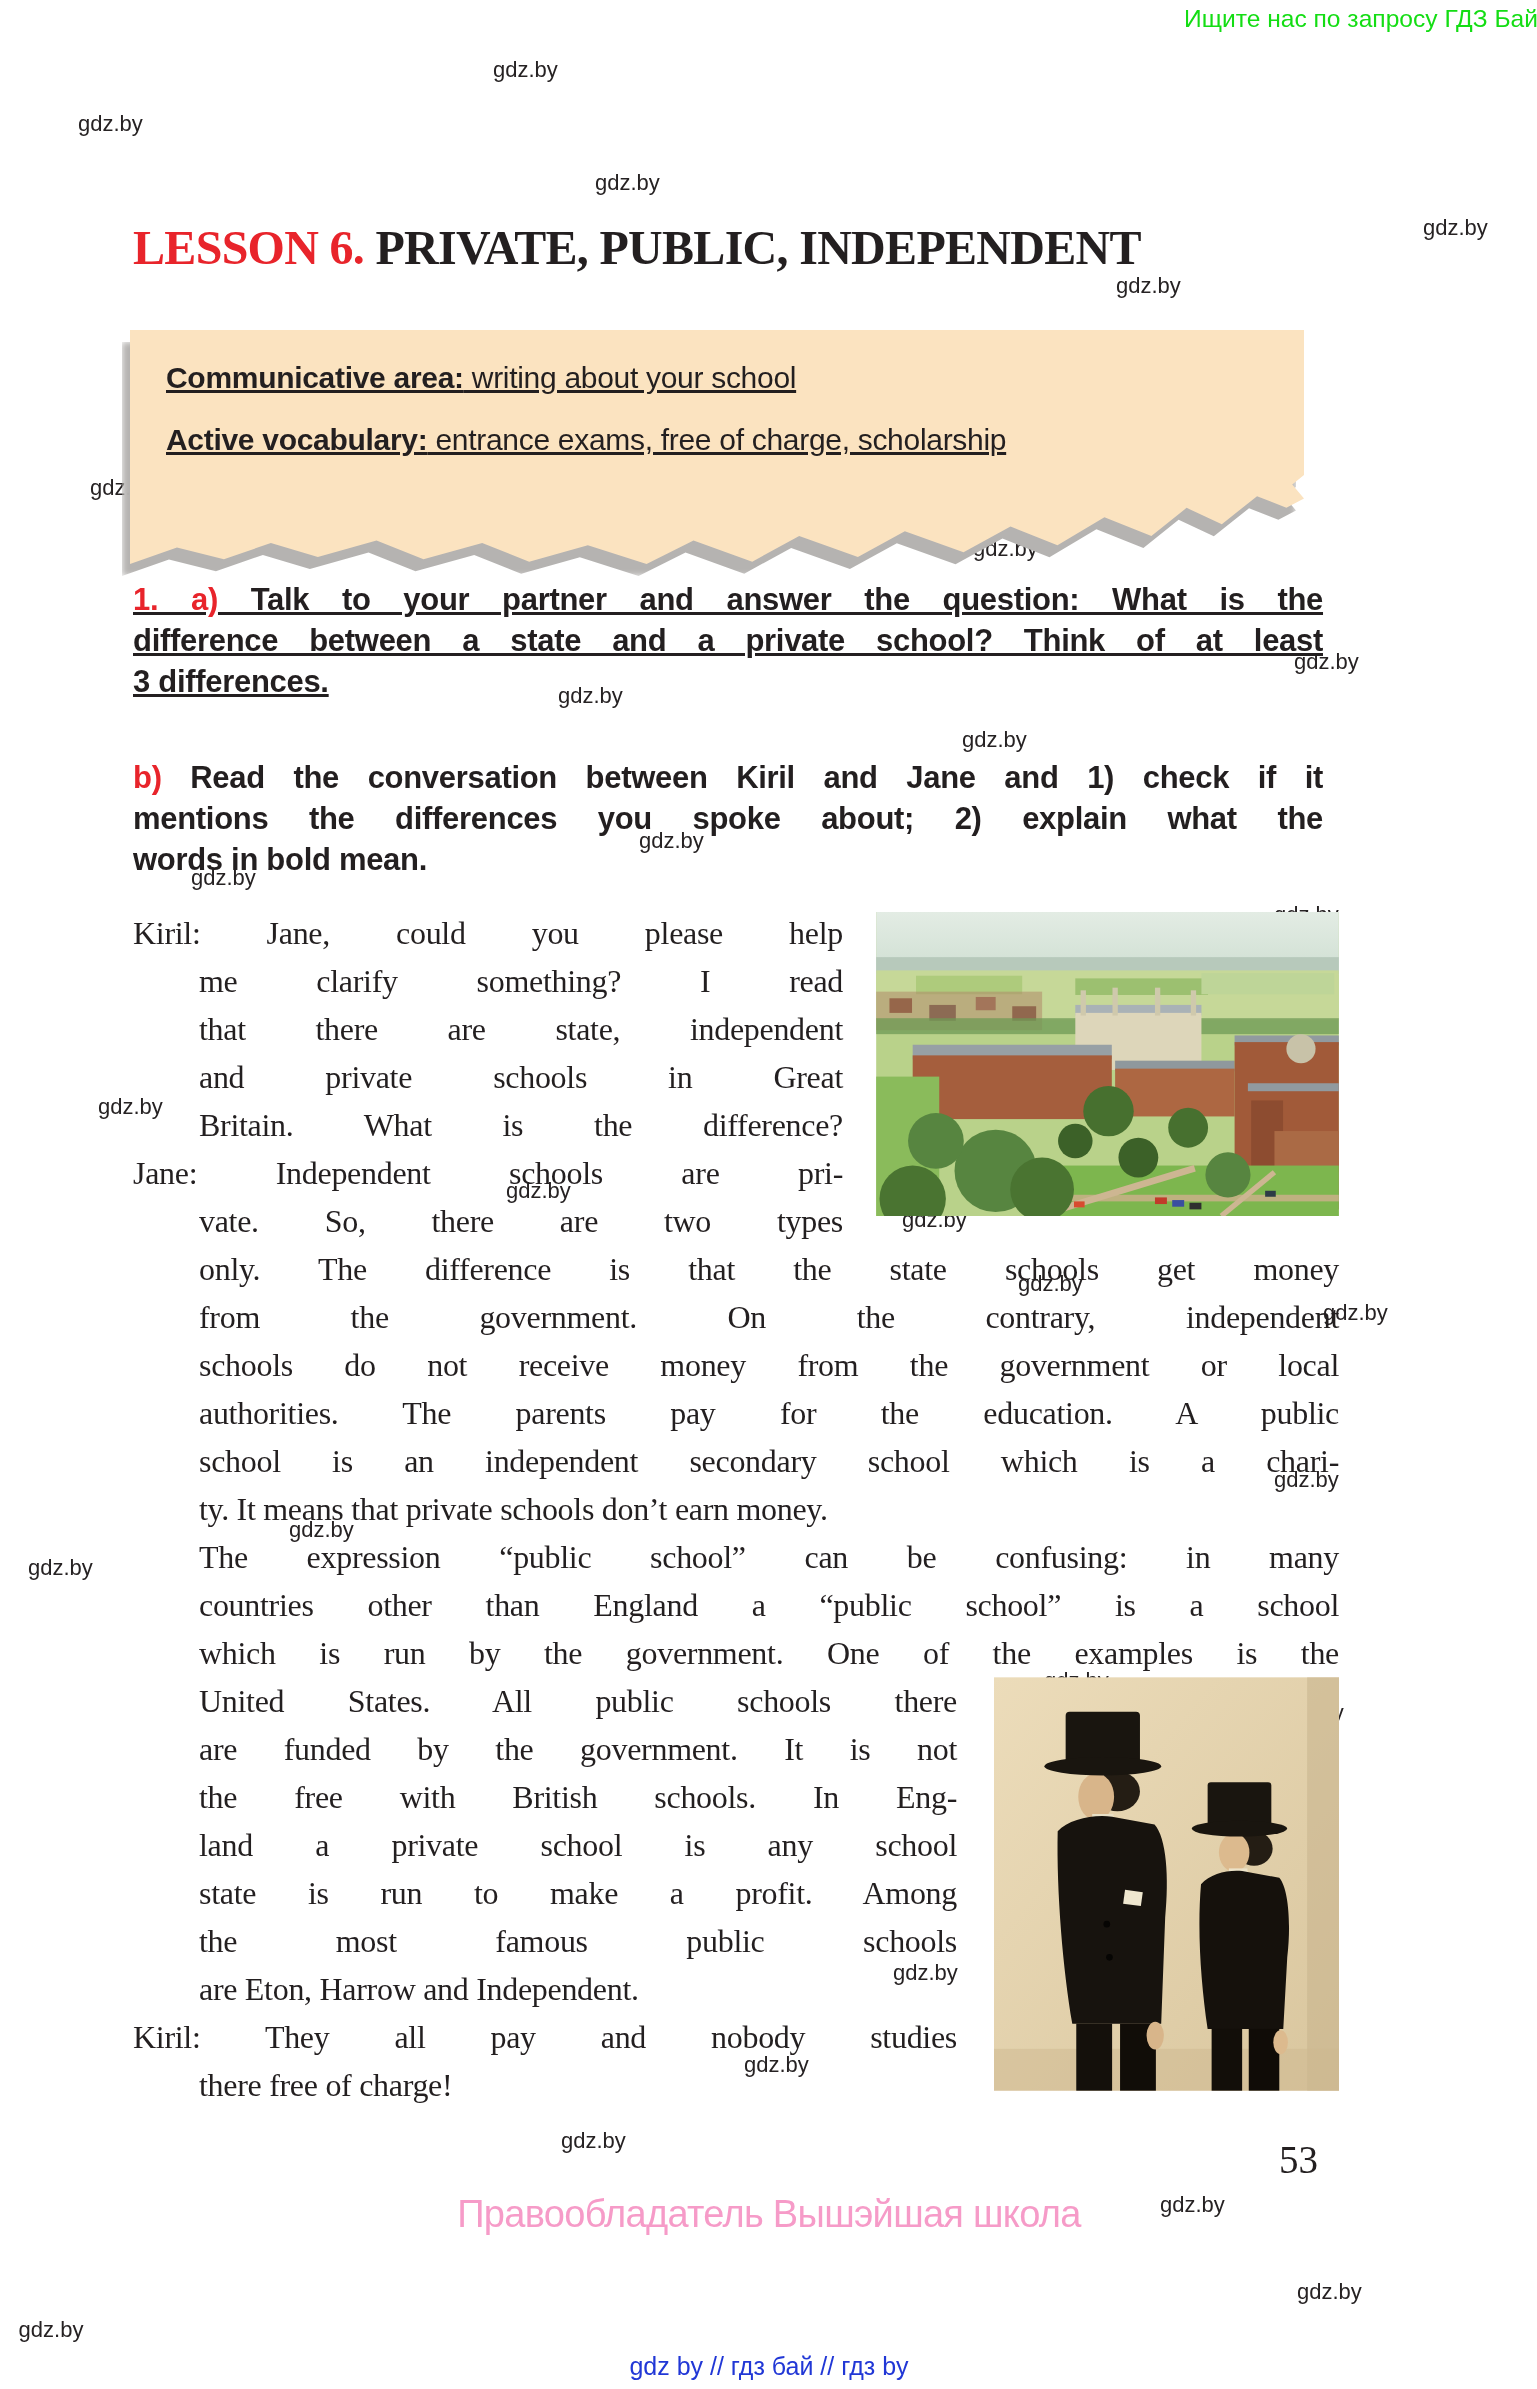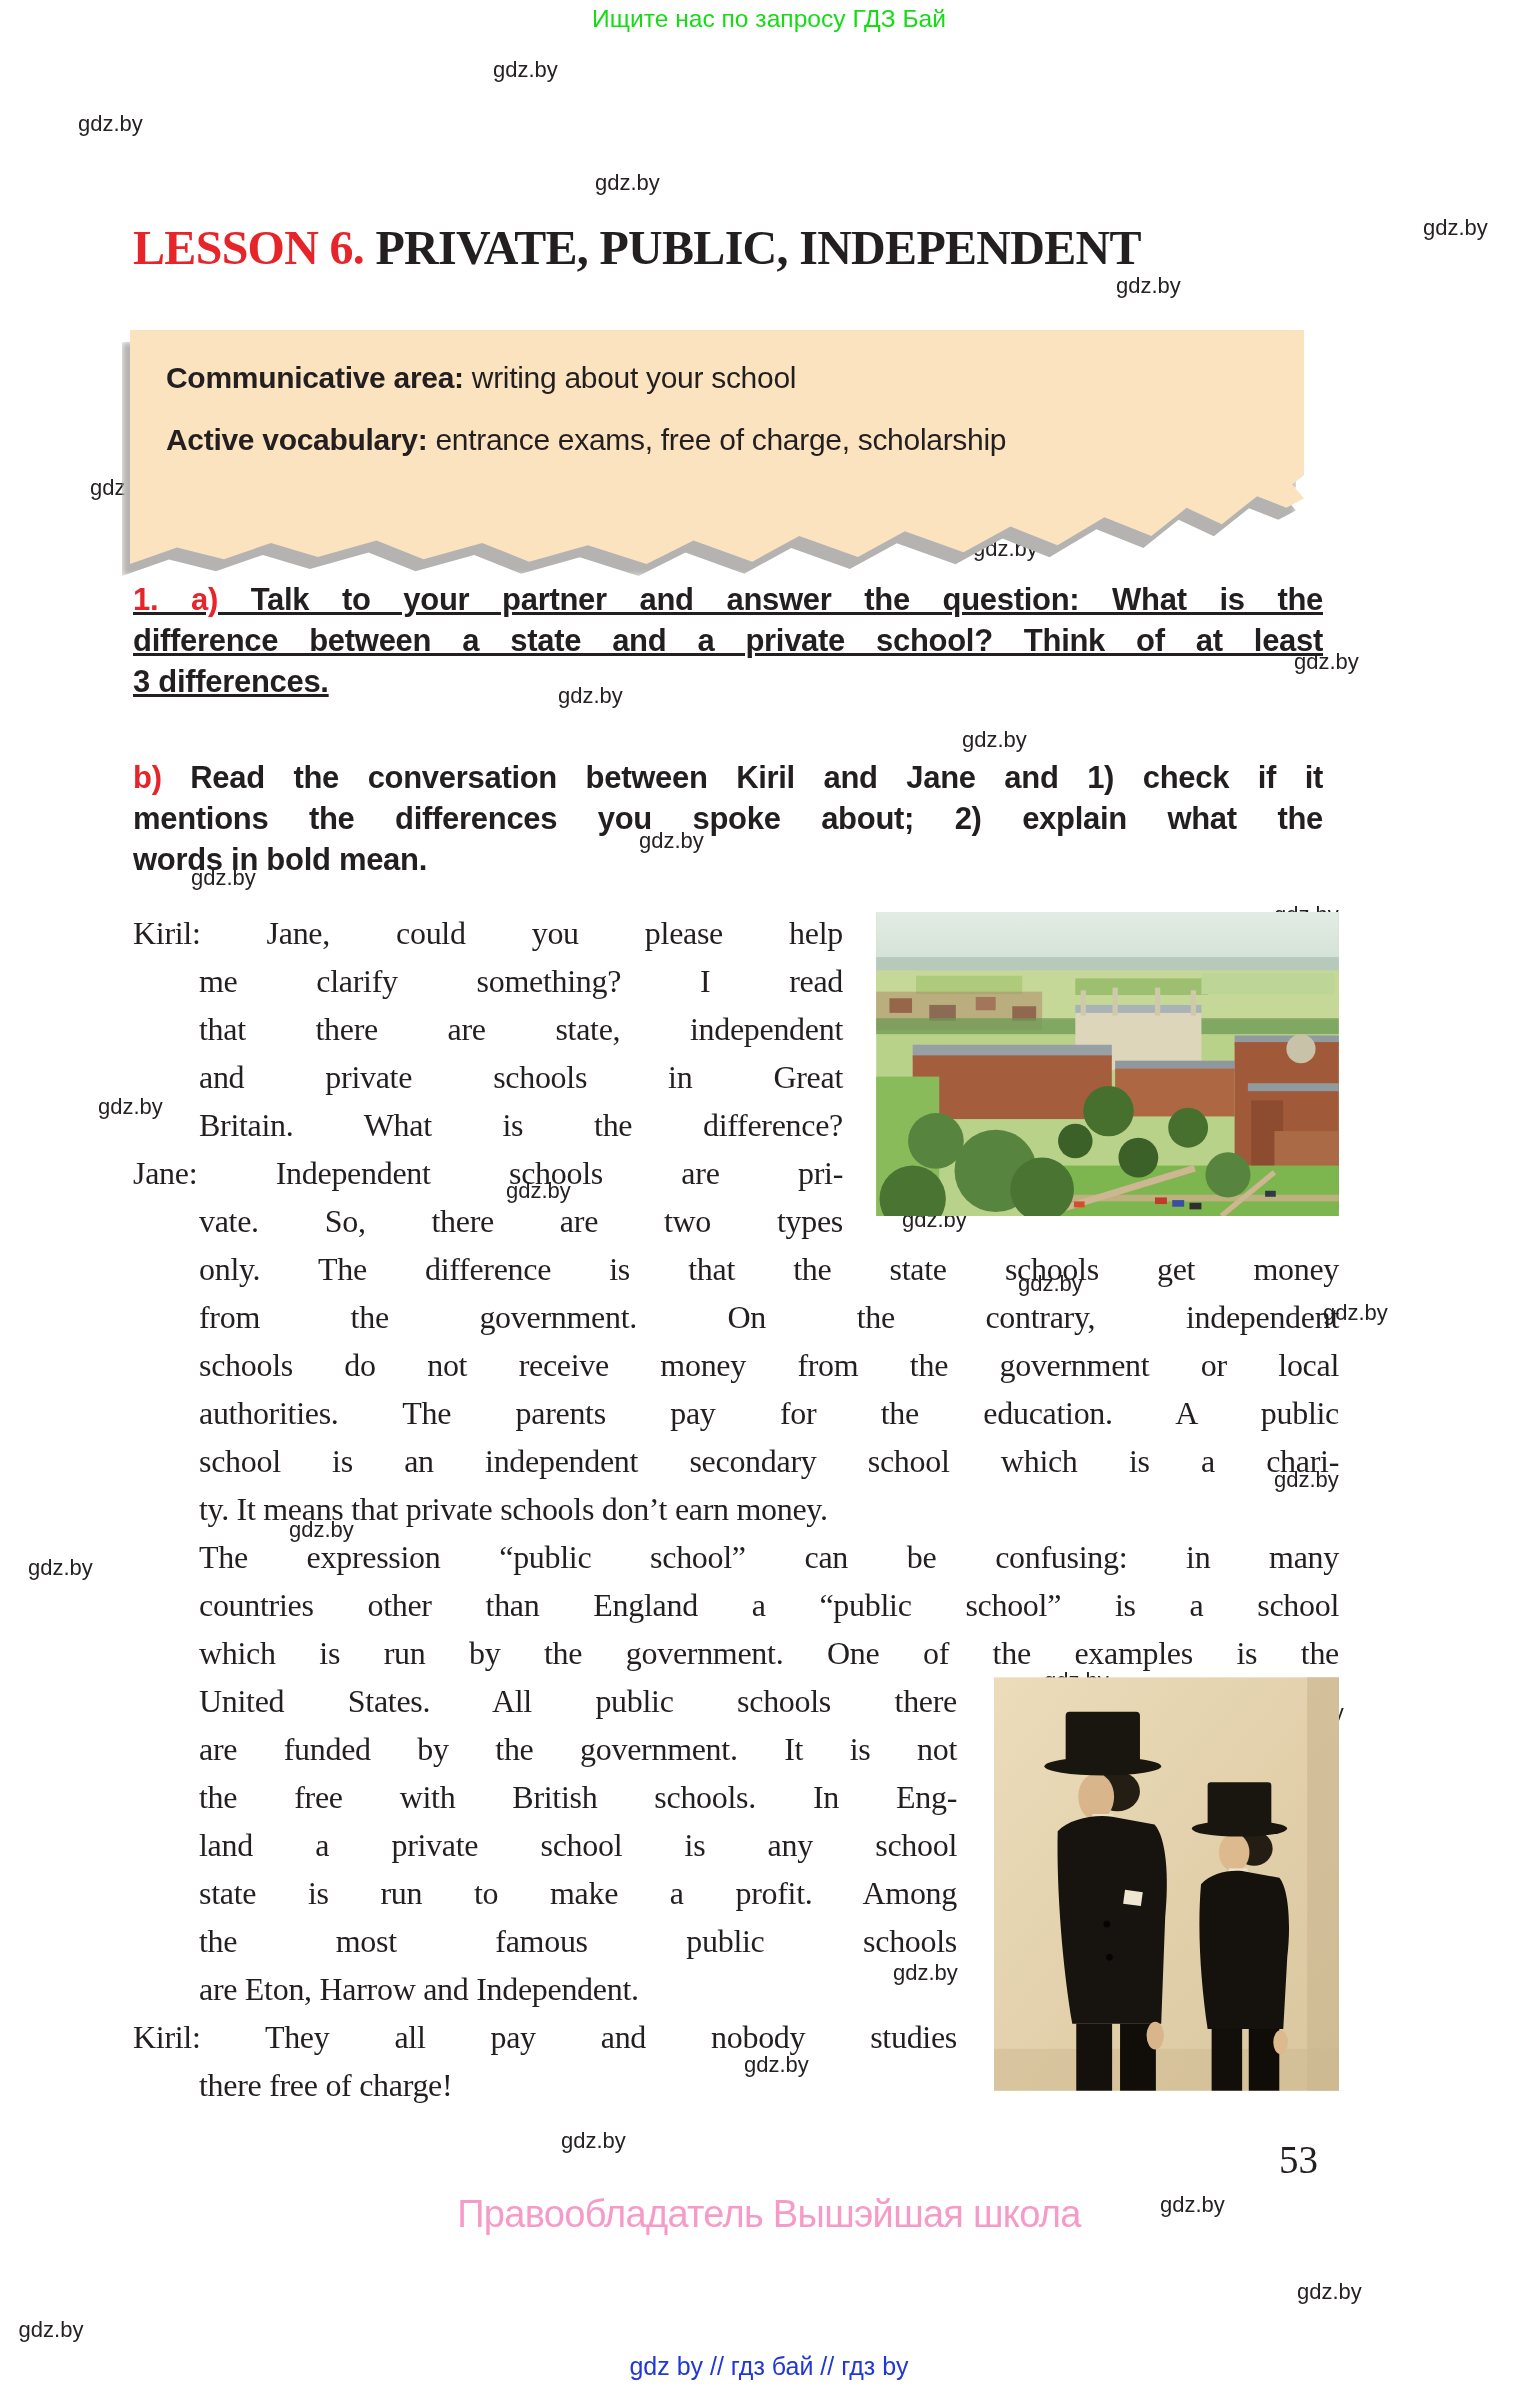--- a/index.html
+++ b/index.html
@@ -2,37 +2,37 @@
 <html style="font-size:10.6px"><head>
 <meta charset="utf-8">
 <style>
   html,body{margin:0;padding:0;background:#e9e9e9;}
   .page{position:relative;width:1538px;height:2389px;background:#ffffff;overflow:hidden;
         font-family:"Liberation Serif",serif;color:#231f20;}
 
   
   .wm{position:absolute;font:400 22px/24px "Liberation Sans",sans-serif;color:#262223;white-space:nowrap;}
 
-  .top-note{position:absolute;top:4px;left:0;width:100%;text-align:center;
+  .top-note{position:absolute;top:4px;left:0;width:100%;text-align:right;
             font:400 24.6px/29px "Liberation Sans",sans-serif;color:#14dd14;}
 
   h1.lesson-title{position:absolute;left:133px;top:219px;margin:0;width:1368px;
      font:700 48px/57px "Liberation Serif",serif;letter-spacing:-0.7px;white-space:nowrap;}
   h1 .red{color:#e8242b;}
 
   
   .box-layer{position:absolute;left:130px;top:330px;width:1174px;height:234px;}
   .box-shadow{background:#b5b3b1;transform:translate(-8px,12px);filter:blur(3.3px);}
   .box-face{background:#fbe3c0;}
   .box-shadow,.box-face{
     clip-path:polygon(0% 0%,100% 0%,100% 62%,99% 66%,100% 72%,98.5% 76%,96% 71%,93% 83%,90% 76%,
       87% 88%,83% 80%,79% 92%,75% 84%,71% 95%,66% 86%,62% 97%,57% 88%,53% 99%,48% 90%,44% 100%,
       39% 92%,34% 99%,30% 91%,25% 98%,21% 90%,16% 97%,12% 91%,8% 98%,4% 93%,0% 100%);}
   .box-text{position:absolute;left:166px;top:359px;width:1103px;
-            font:400 30px/37px "Liberation Sans",sans-serif;letter-spacing:-0.3px;}
+            font:400 30px/37px "Liberation Sans",sans-serif;letter-spacing:-0.3px;text-decoration:underline;}
   .box-text .boxline{margin-bottom:24.6px;}
   .box-text b{font-weight:700;}
 
   
   .ex{position:absolute;left:133px;width:1190px;
       font:700 31px/41px "Liberation Sans",sans-serif;letter-spacing:-0.3px;}
   #ex-a{top:579px;text-decoration:underline;} #ex-b{top:757px;}
   .exline{text-align:justify;text-align-last:left;white-space:nowrap;}
   .exline.j{text-align-last:justify;}
   .ex .red{color:#e8242b;}

